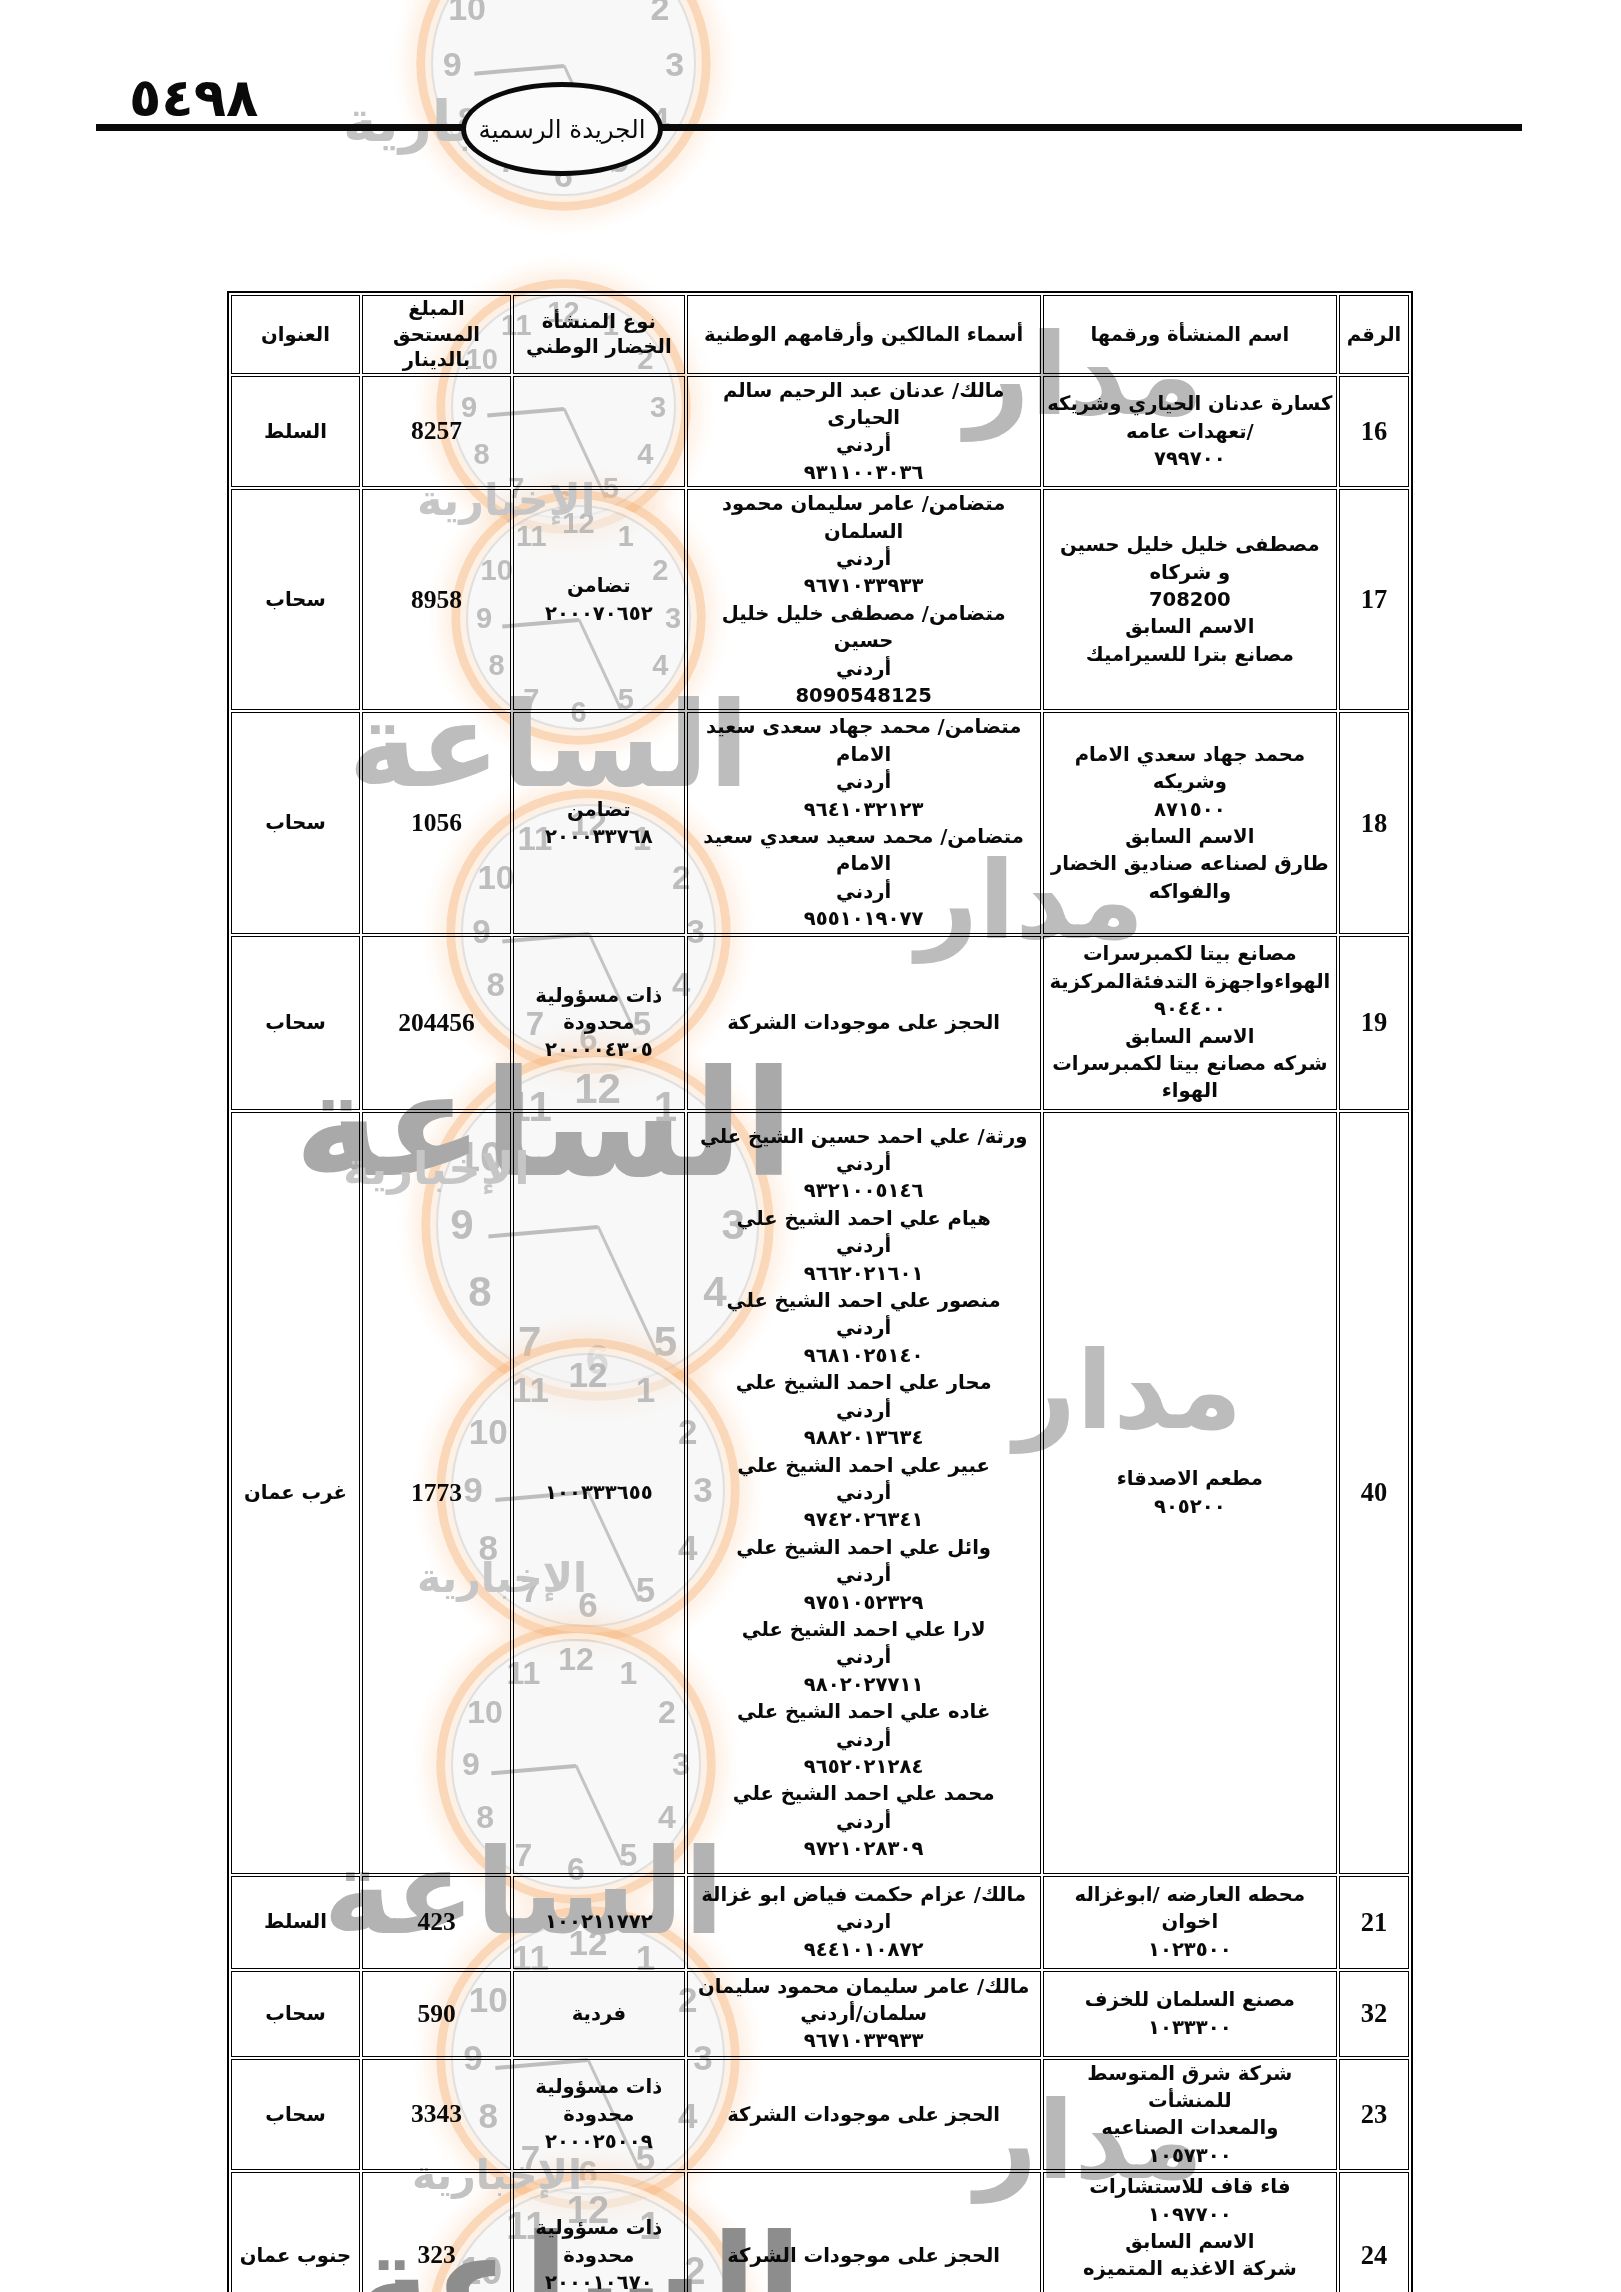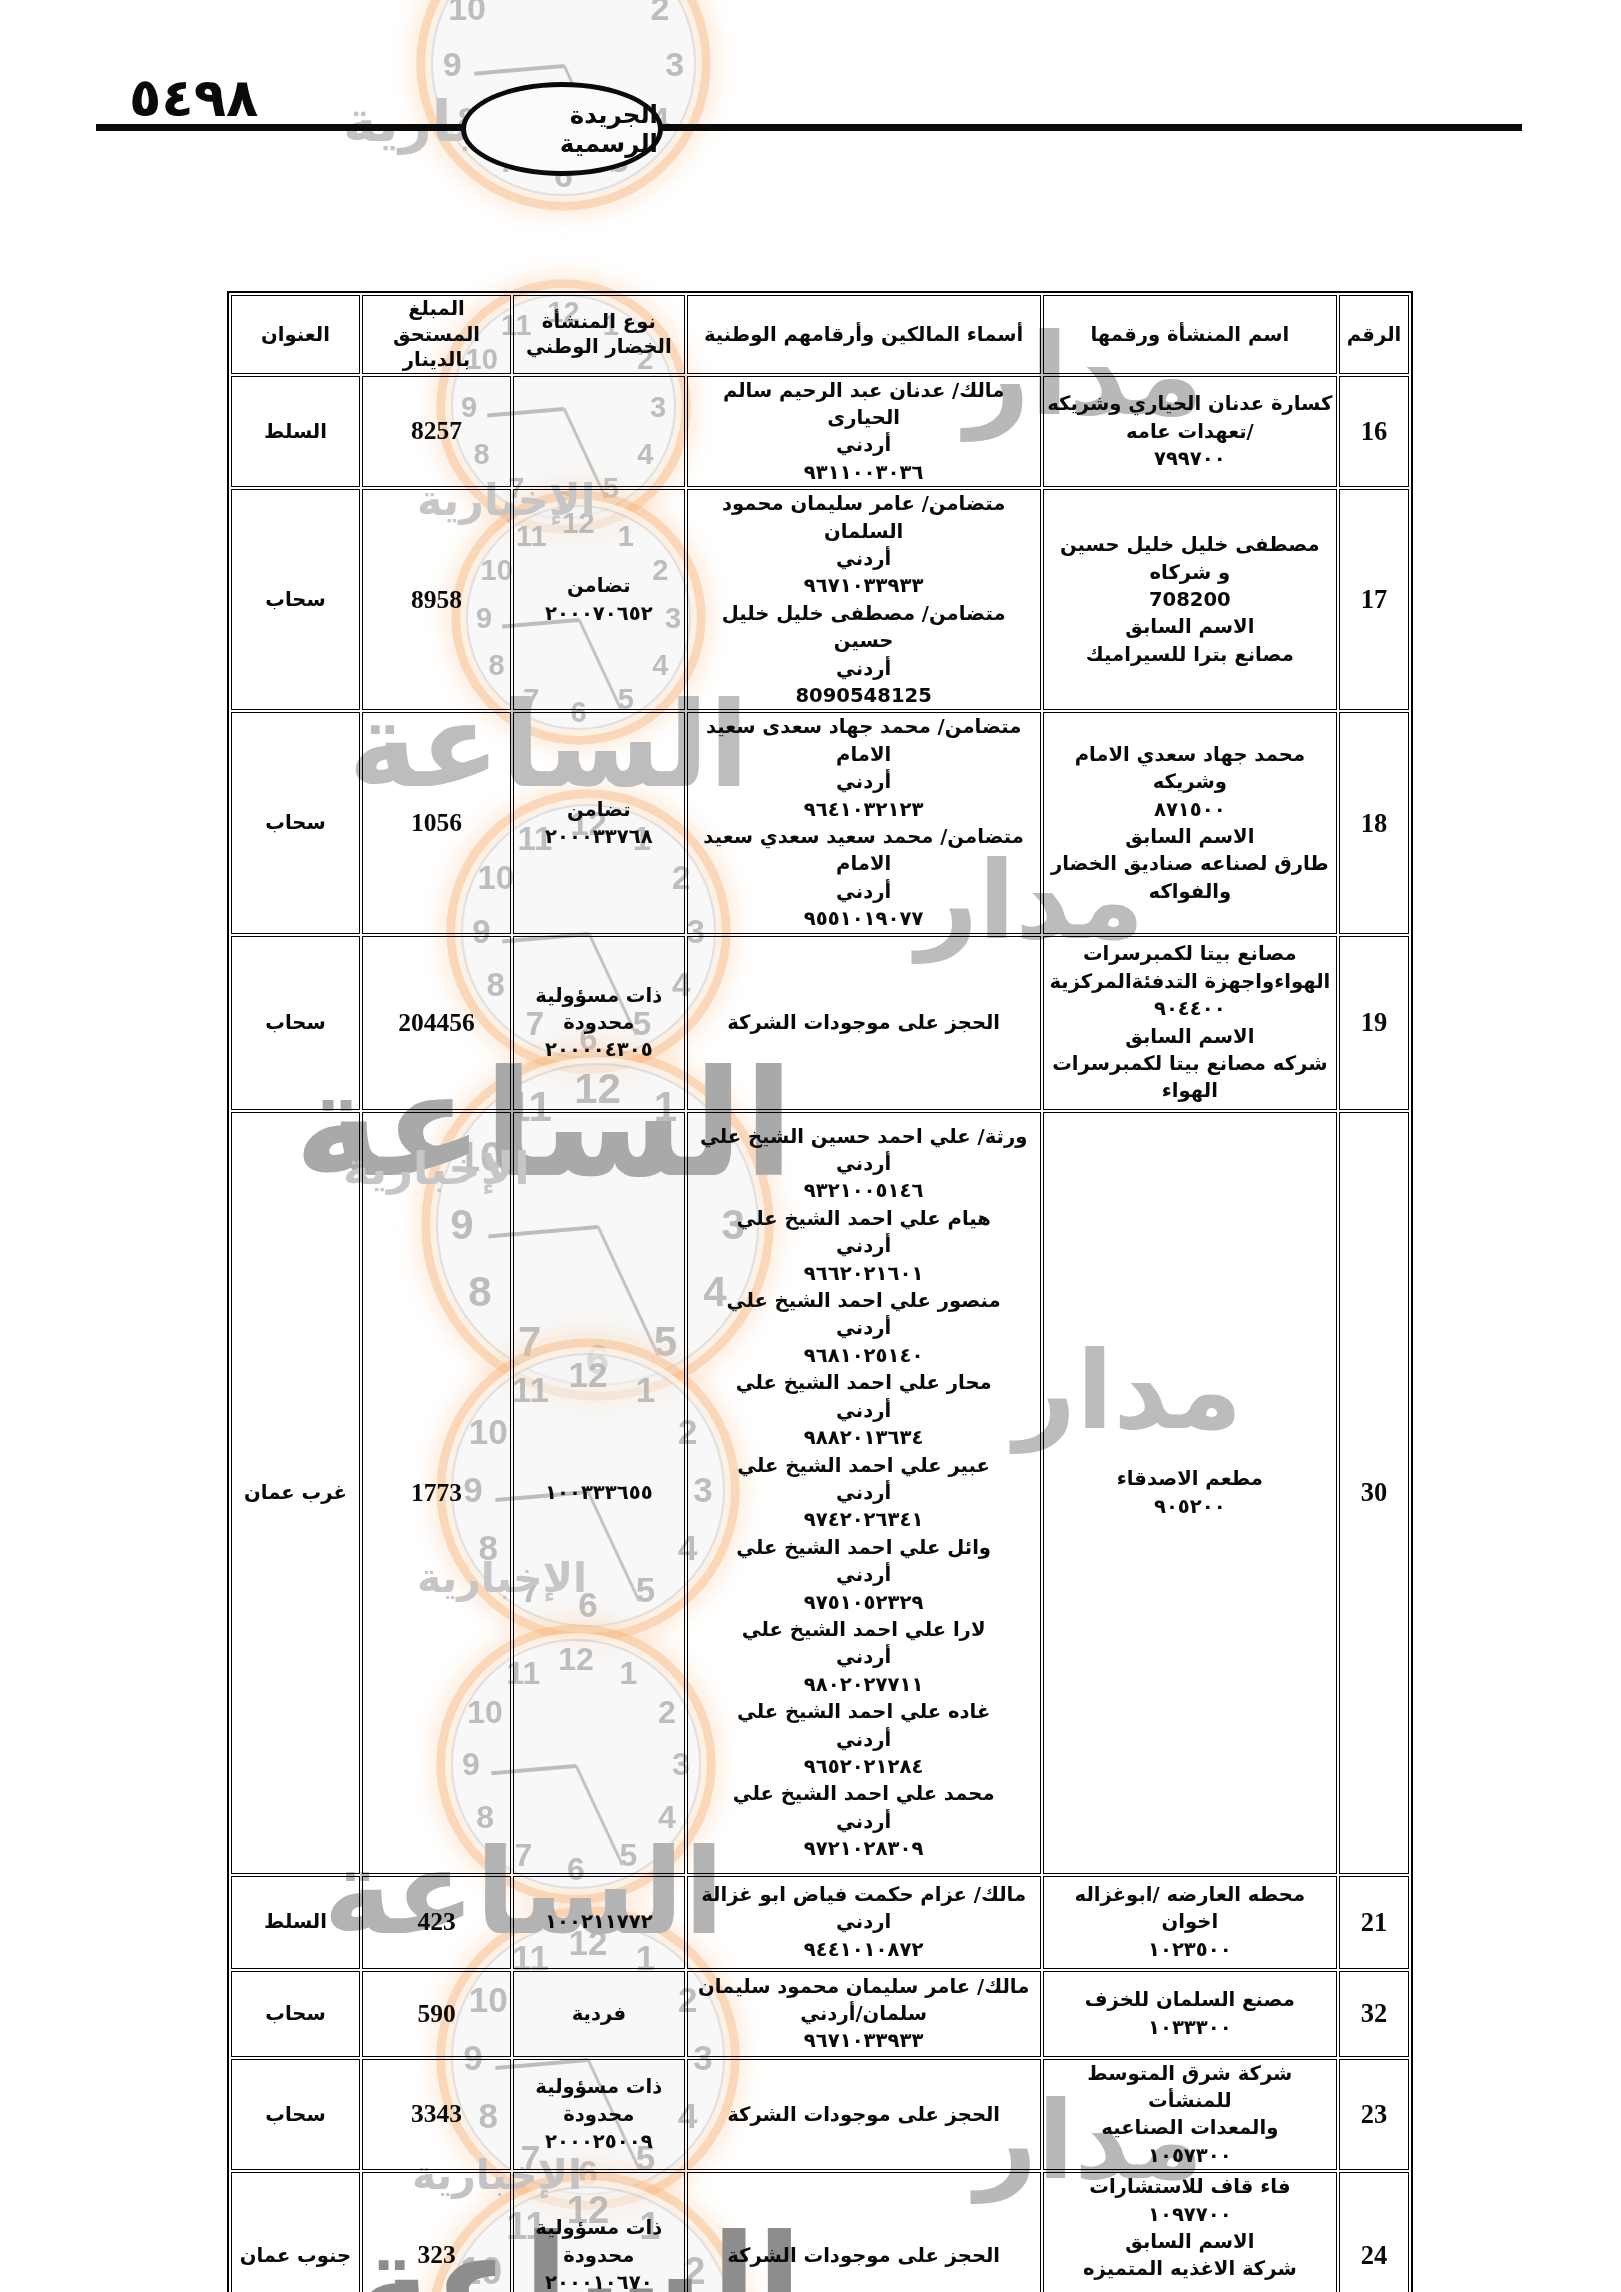--- a/index.html
+++ b/index.html
@@ -39,21 +39,21 @@
     position:absolute;left:129px;top:67px;font-size:53px;font-weight:bold;color:#0a0a0a;
     font-family:"DejaVu Sans",sans-serif;
   }
   .header-rule{position:absolute;left:96px;top:124px;width:1426px;height:6.9px;background:#0a0a0a;}
   .gazette-ellipse{
     position:absolute;left:461px;top:82px;width:192px;height:84px;
     border:5.9px solid #0a0a0a;border-radius:50%;background:#fbfbfb;
     display:flex;align-items:center;justify-content:center;
   }
   .gazette-ellipse .title{
-    font-size:24.5px;font-weight:bold;color:#0a0a0a;direction:rtl;
+    font-size:24.5px;font-weight:normal;color:#0a0a0a;direction:rtl;
   }
   
   #table-wrap{position:absolute;left:227px;top:291px;z-index:1;}
   table.registry{
     direction:rtl;border-collapse:separate;border-spacing:2.9px;
     border:2px solid #000;table-layout:fixed;width:1186px;background:transparent;
   }
   th,td{
     border:1px solid #000;text-align:center;vertical-align:middle;
     padding:0 2px;color:#0a0a0a;overflow:hidden;white-space:pre-line;
@@ -290,21 +290,21 @@
 شركه مصانع بيتا لكمبرسرات
 الهواء</td>
     <td class="c-own ar">الحجز على موجودات الشركة</td>
     <td class="c-type ar">ذات مسؤولية
 محدودة
 ٢٠٠٠٠٤٣٠٥</td>
     <td class="c-amt">204456</td>
     <td class="c-addr ar">سحاب</td>
   </tr>
         <tr style="height: 762px;">
-    <td class="c-num">30</td>
+    <td class="c-num">40</td>
     <td class="c-est ar">مطعم الاصدقاء
 ٩٠٥٢٠٠</td>
     <td class="c-own ar">ورثة/ علي احمد حسين الشيخ علي
 أردني
 ٩٣٢١٠٠٥١٤٦
 هيام علي احمد الشيخ علي
 أردني
 ٩٦٦٢٠٢١٦٠١
 منصور علي احمد الشيخ علي
 أردني

